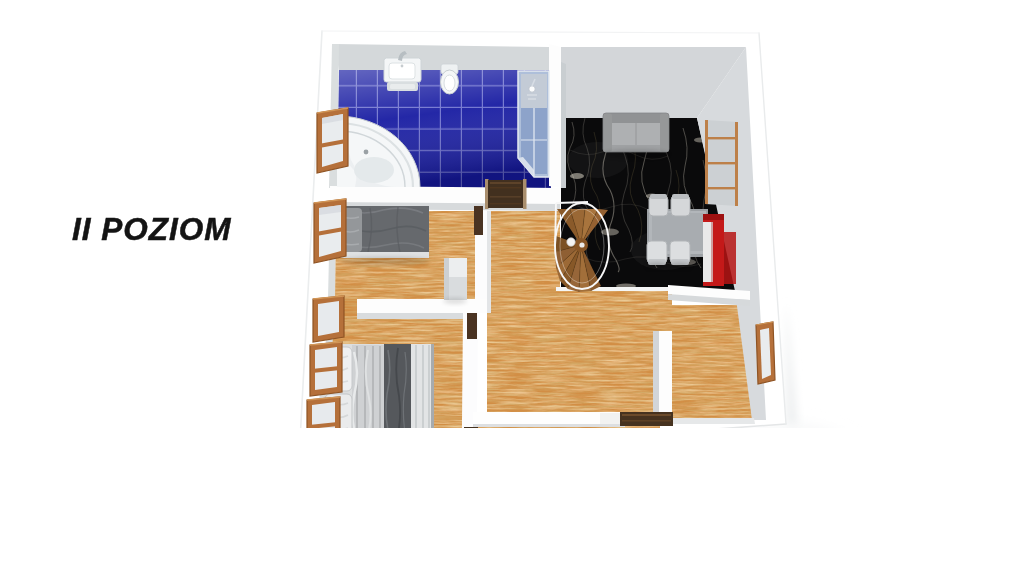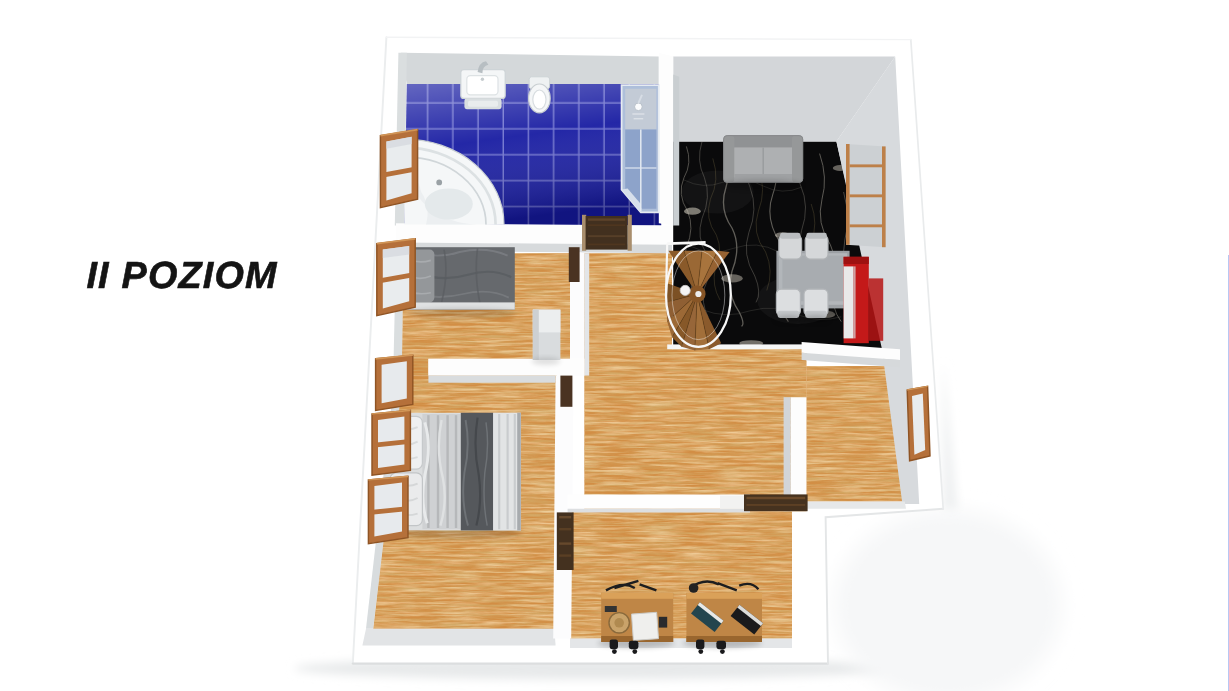--- a/index.html
+++ b/index.html
@@ -1,16 +1,16 @@
 <!DOCTYPE html>
 <html><head>
 <meta charset="utf-8">
 <style>
   html,body{margin:0;padding:0;background:#ffffff;}
-  #stage{position:relative;width:1024px;height:576px;background:#1d4ed8;overflow:hidden;}
+  #stage{position:relative;width:1024px;height:428px;background:#0f766e;overflow:hidden;}
   svg{display:block;}
 </style>
 </head>
 <body>
 <div id="stage">
 <svg width="1024" height="576" viewBox="0 0 1024 576" xmlns="http://www.w3.org/2000/svg">
 <defs>
   <filter id="b2" x="-50%" y="-50%" width="200%" height="200%">
           <feGaussianBlur stdDeviation="2"></feGaussianBlur>
         </filter>

